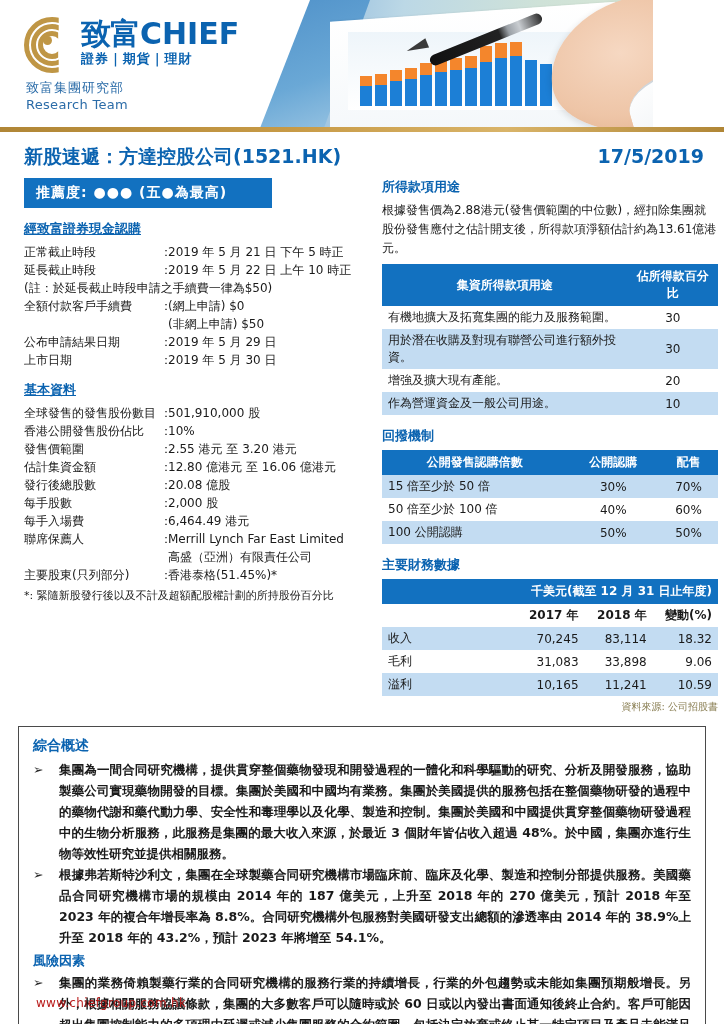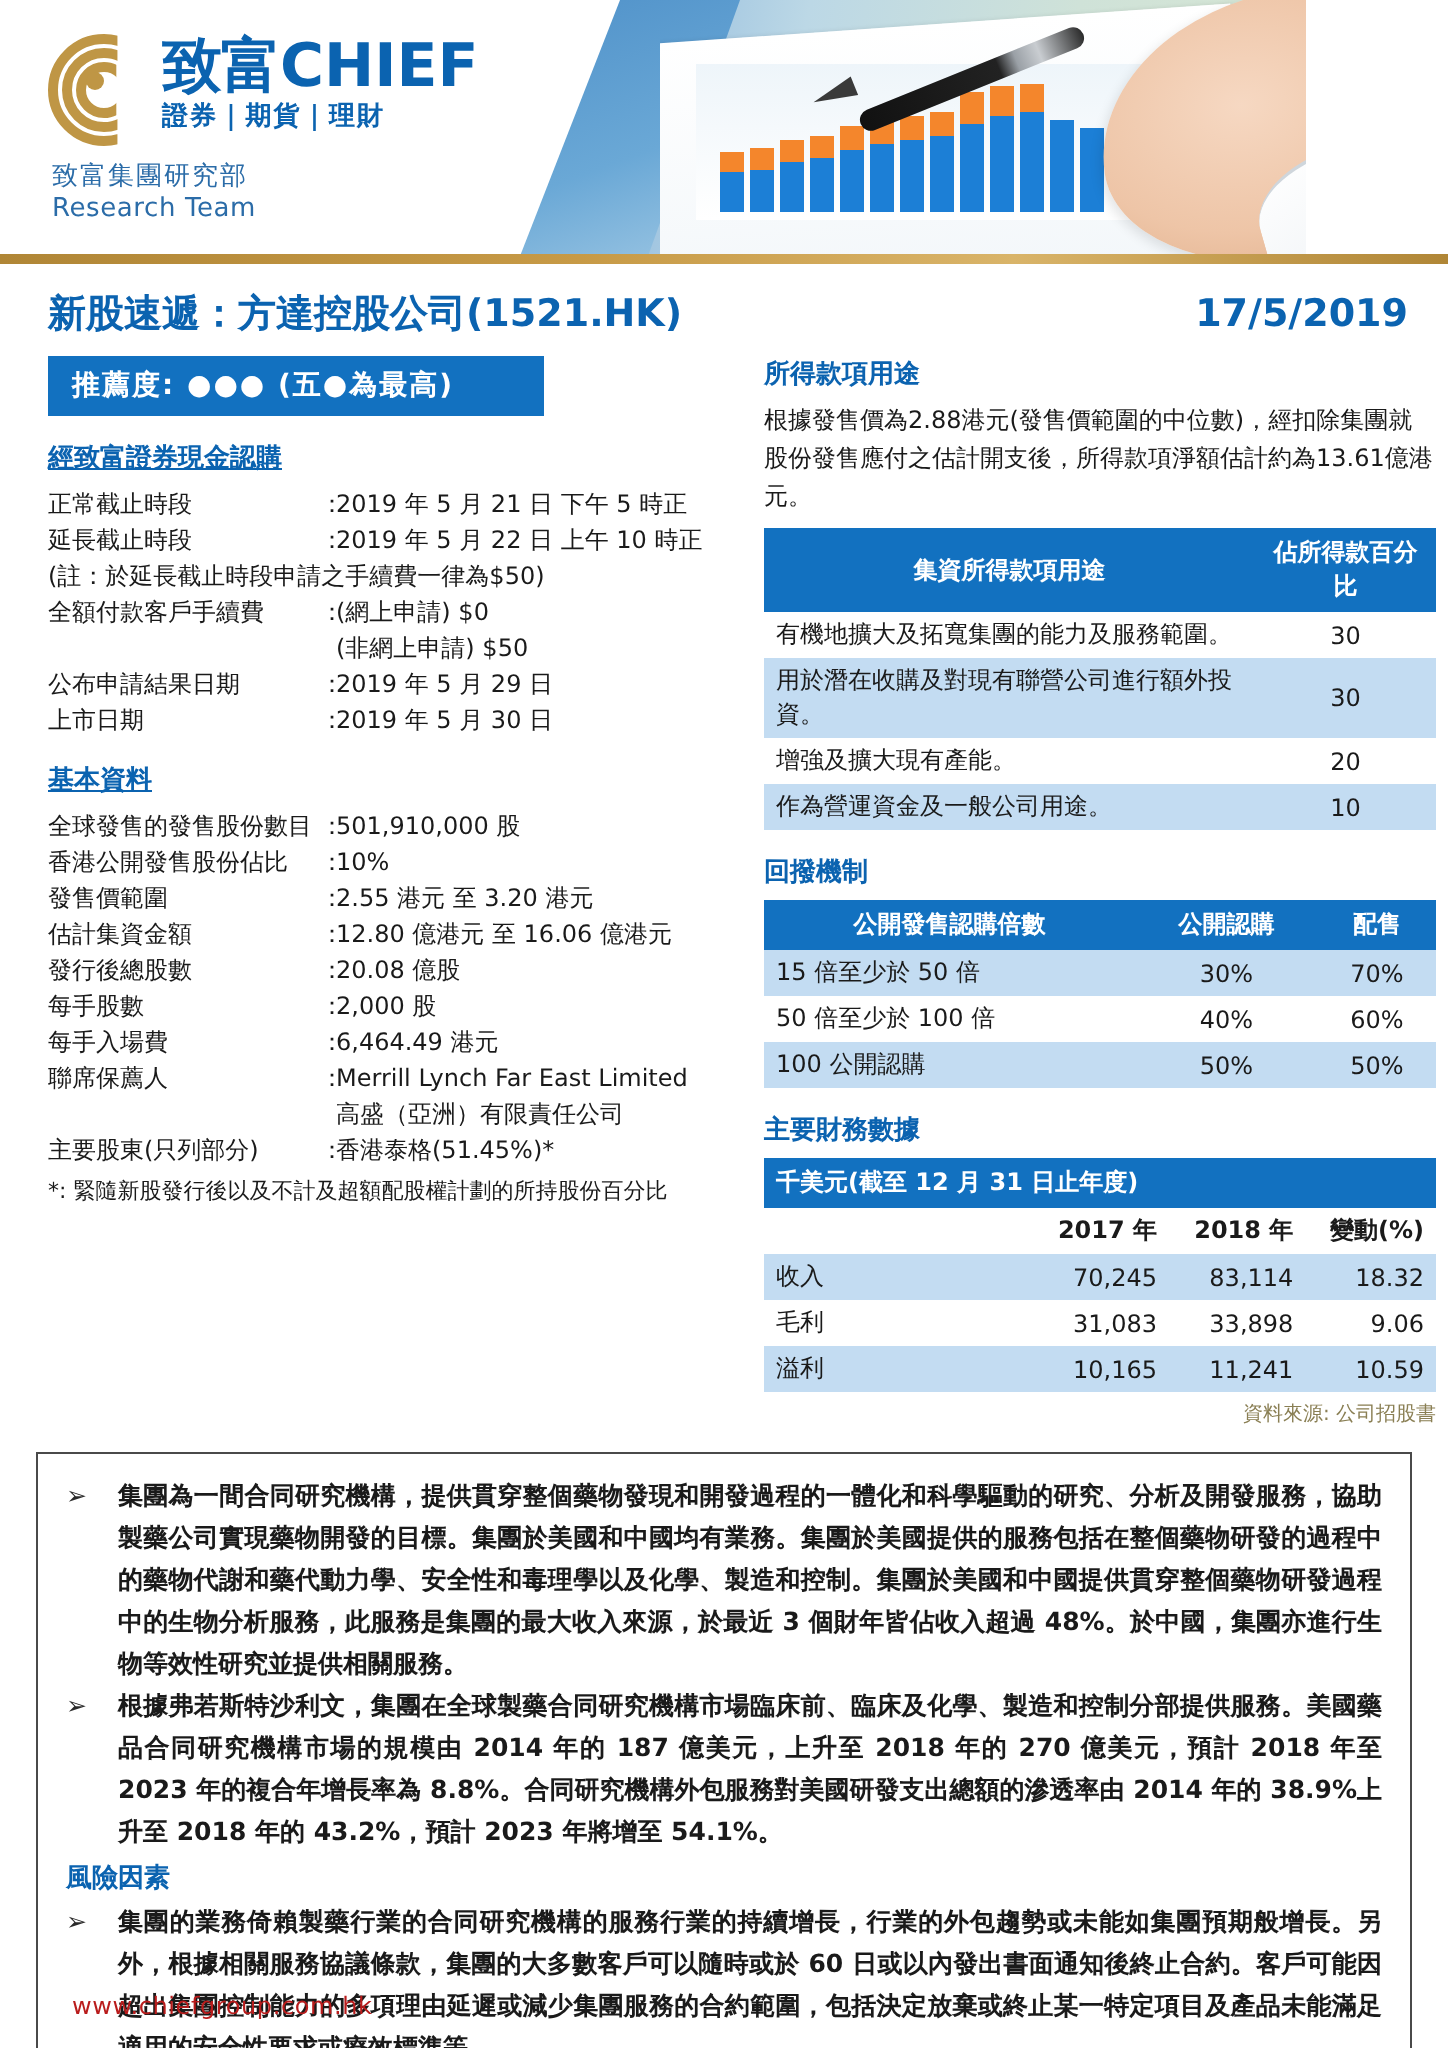--- a/index.html
+++ b/index.html
@@ -244,21 +244,21 @@
   }
   table.t th.c { text-align: center; }
   table.t td { padding: 3px 6px; vertical-align: middle; }
   table.t td.c { text-align: center; }
   table.t tr.alt td { background: #c3dcf2; }
   table.t tr.plain td { background: #ffffff; }
 
   table.fin { width: 100%; border-collapse: collapse; font-size: 12px; }
   .fin-title-bar {
     background: #1271c0; color: #fff; font-weight: bold;
-    font-size: 12px; padding: 4px 6px;
+    font-size: 12px; padding: 4px 6px; text-align: right;
   }
   table.fin td, table.fin th { padding: 3px 6px; }
   table.fin th { font-weight: bold; text-align: right; }
   table.fin td.r { text-align: right; }
   table.fin tr.alt td { background: #c3dcf2; }
   .src { text-align: right; font-size: 10px; color: #8a7f54; margin-top: 4px; }
 
   
   .overview {
     margin: 12px 18px 0 18px;
@@ -559,20 +559,21 @@
             <td class="r">11,241</td>
             <td class="r">10.59</td>
           </tr>
       </tbody>
     </table>
     <div class="src">資料來源: 公司招股書</div>
   </div>
 </div>
 
 <div class="overview">
+  <div class="ov-h">綜合概述</div>
 
   <div class="bullet">
     <div class="mk">➢</div>
     <div class="tx">集團為一間合同研究機構，提供貫穿整個藥物發現和開發過程的一體化和科學驅動的研究、分析及開發服務，協助製藥公司實現藥物開發的目標。集團於美國和中國均有業務。集團於美國提供的服務包括在整個藥物研發的過程中的藥物代謝和藥代動力學、安全性和毒理學以及化學、製造和控制。集團於美國和中國提供貫穿整個藥物研發過程中的生物分析服務，此服務是集團的最大收入來源，於最近 3 個財年皆佔收入超過 48%。於中國，集團亦進行生物等效性研究並提供相關服務。</div>
   </div>
   <div class="bullet">
     <div class="mk">➢</div>
     <div class="tx">根據弗若斯特沙利文，集團在全球製藥合同研究機構市場臨床前、臨床及化學、製造和控制分部提供服務。美國藥品合同研究機構市場的規模由 2014 年的 187 億美元，上升至 2018 年的 270 億美元，預計 2018 年至 2023 年的複合年增長率為 8.8%。合同研究機構外包服務對美國研發支出總額的滲透率由 2014 年的 38.9%上升至 2018 年的 43.2%，預計 2023 年將增至 54.1%。</div>
   </div>
 

